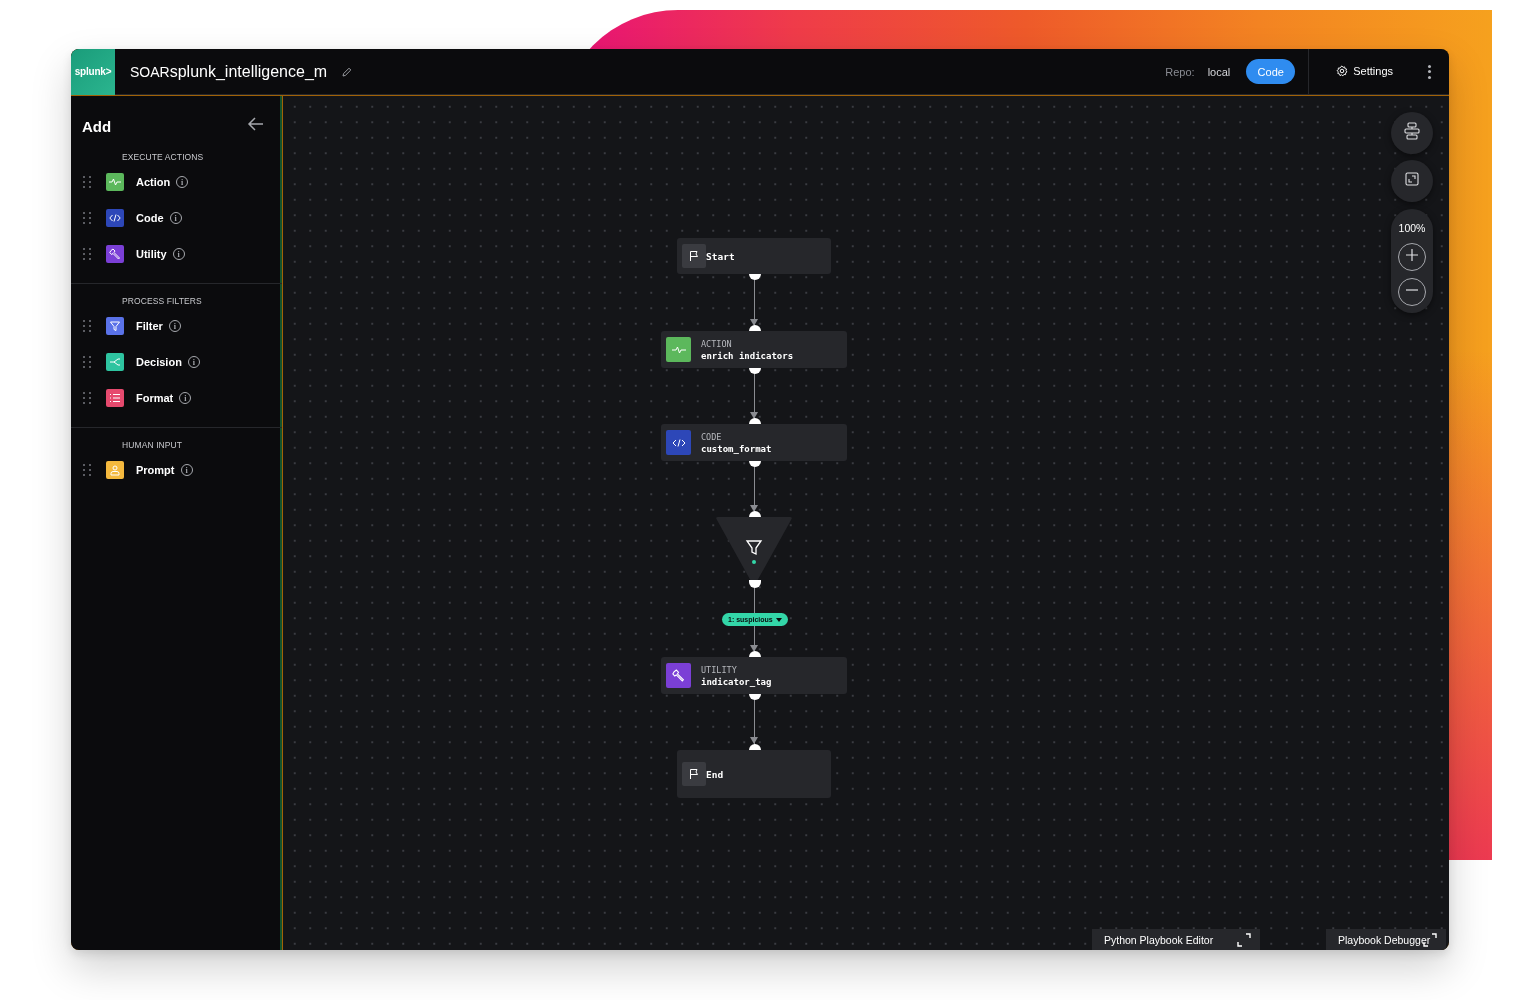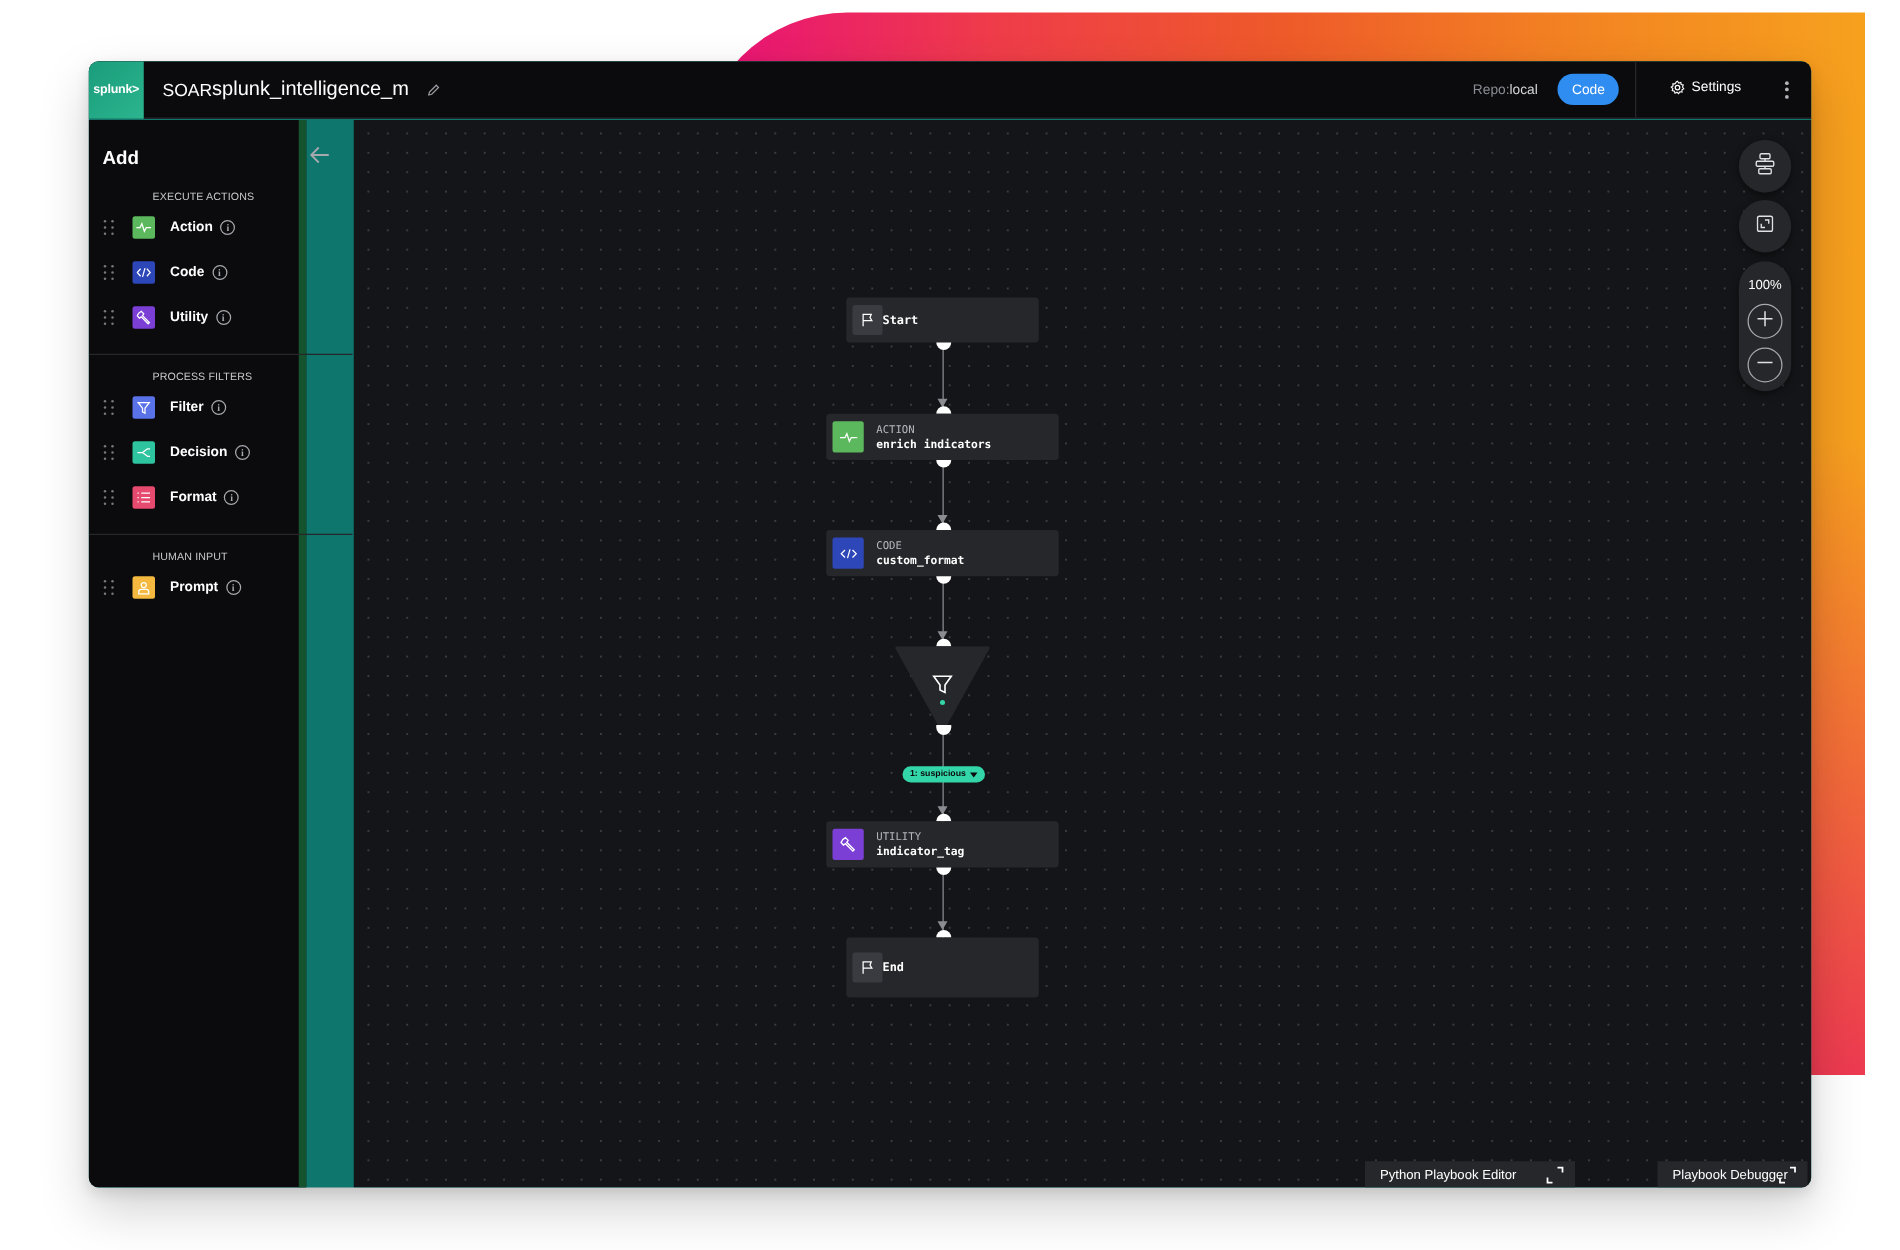--- a/index.html
+++ b/index.html
@@ -13,41 +13,41 @@
     overflow: hidden;
   }
   .backdrop::after {
     content: ""; position: absolute; right: 0; bottom: 0; width: 100%; height: 60%;
     background: linear-gradient(180deg, rgba(240,70,60,0) 0%, rgba(235,40,90,0.85) 100%);
   }
 
   
   .window {
     position: absolute; left: 71px; top: 49px; width: 1378px; height: 901px;
-    background: #0f766e; border-radius: 8px; overflow: hidden;
+    background: #a16207; border-radius: 8px; overflow: hidden;
     box-shadow: 0 18px 40px rgba(0,0,0,0.18), 0 4px 10px rgba(0,0,0,0.10);
   }
 
   
   .header { position: absolute; left: 0; top: 0; width: 100%; height: 46px; background: #0b0b0d; border-bottom: 1px solid #26272b; display: flex; align-items: center; }
   .logo { width: 44px; height: 46px; background: linear-gradient(135deg, #1a9c7a, #2bb58f); color: #fff; font-size: 10px; font-weight: bold; display: flex; align-items: center; justify-content: center; letter-spacing: -0.2px; }
   .product { color: #ffffff; font-size: 14px; margin-left: 15px; }
   .playbook-name { color: #ffffff; font-size: 16px; }
   .edit-icon { margin-left: 14px; width: 12px; height: 12px; display: inline-flex; }
   .header-right { margin-left: auto; display: flex; align-items: center; height: 100%; }
   .repo-label { color: #8a8c93; font-size: 11px; }
-  .repo-value { color: #d4d5d9; font-size: 11px; margin-left: 0; }
+  .repo-value { color: #d4d5d9; font-size: 11px; margin-left: 13px; }
   .save-btn { margin-left: 16px; background: #2f8cf0; color: #fff; border: none; border-radius: 13px; height: 25px; width: 49px; font-size: 11px; display: flex; align-items: center; justify-content: center; font-family: "Liberation Sans", sans-serif; }
   .hdr-divider { width: 1px; height: 46px; background: #26272b; margin-left: 13px; }
   .settings-btn { display: flex; align-items: flex-start; margin-left: 27px; color: #fff; font-size: 11px; gap: 5px; }
   .kebab { margin-left: 30px; margin-right: 14px; width: 12px; height: 14px; display: flex; flex-direction: column; align-items: center; justify-content: space-between; }
   .kebab span { width: 3px; height: 3px; background: #b3b5ba; border-radius: 50%; }
 
   
-  .sidebar { position: absolute; left: 0; top: 47px; width: 174px; height: 854px; background: #0b0b0d; border-right: 6px solid #14532d; }
+  .sidebar { position: absolute; left: 0; top: 47px; width: 211px; height: 854px; background: #0b0b0d; border-right: 2px solid #14532d; }
   .sb-title { position: absolute; left: 11px; top: 22px; color: #fff; font-size: 15px; font-weight: bold; }
   .sb-back { position: absolute; left: 176px; top: 20px; width: 18px; height: 16px; }
   .section { position: absolute; left: 0; width: 211px; }
   .section-title { color: #c8c9cd; font-size: 8.5px; letter-spacing: 0.1px; margin-left: 11px; padding-left: 40px; }
   .sb-item { display: flex; align-items: center; height: 36px; position: relative; }
   .grip { width: 9px; height: 13px; margin-left: 12px; display: grid; grid-template-columns: 3px 3px; gap: 2px 3px; }
   .grip span { width: 2px; height: 2px; background: #77797f; border-radius: 50%; }
   .item-icon { width: 18px; height: 18px; margin-left: 14px; border-radius: 2px; display: flex; align-items: center; justify-content: center; }
   .item-label { color: #fff; font-size: 11px; font-weight: bold; margin-left: 12px; }
   .info-icon { width: 12px; height: 12px; margin-left: 6px; border: 1px solid #a6a8ad; border-radius: 50%; display: flex; align-items: center; justify-content: center; color: #a6a8ad; font-size: 8px; font-family: "Liberation Serif", serif; font-weight: bold; }

